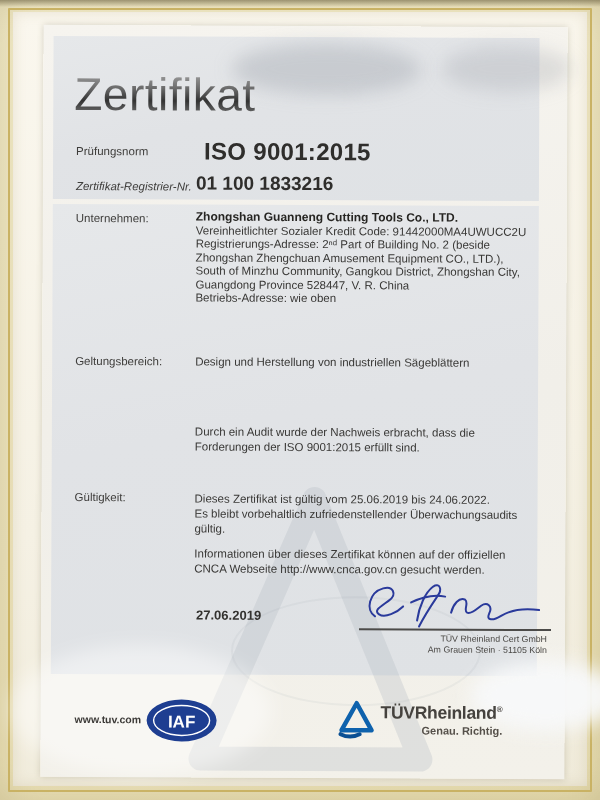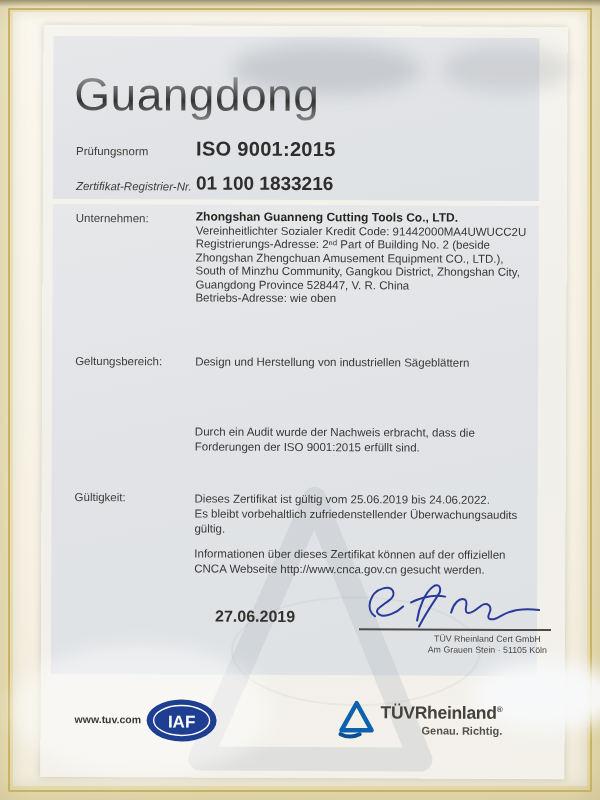--- a/index.html
+++ b/index.html
@@ -12,38 +12,38 @@
   .band-header{top:11px;height:163px;}
   .band-body{top:179px;height:470px;}
   .glare{position:absolute;border-radius:50%;filter:blur(9px);pointer-events:none;}
   .g1{left:178px;top:6px;width:190px;height:52px;background:rgba(140,146,154,.30);}
   .g2{left:388px;top:8px;width:130px;height:46px;background:rgba(150,156,164,.26);}
   .g3{left:420px;top:455px;width:150px;height:70px;background:rgba(248,249,250,.95);}
   .g4{left:-30px;top:620px;width:260px;height:130px;background:rgba(255,255,255,.45);}
   .title{position:absolute;left:31px;top:42px;font-size:46px;font-weight:500;letter-spacing:.5px;background:linear-gradient(180deg,#b4b4b4 0%,#6c6c6c 38%,#333 62%,#8a8a8a 100%);-webkit-background-clip:text;background-clip:text;color:transparent;}
   .lbl{position:absolute;left:33px;font-size:11.5px;color:#3e3d3b;}
   .val{position:absolute;left:153px;color:#2f2e2c;}
-  .iso{top:112px;font-size:20px;font-weight:bold;letter-spacing:.3px;}
+  .iso{top:112px;font-size:24px;font-weight:bold;letter-spacing:.3px;margin-left:8px;}
   .lbl-norm{top:120px;}
   .reg{top:147px;font-size:19px;font-weight:bold;}
   .lbl-reg{top:155px;font-style:italic;}
   .lbl-comp{top:187px;}
   .block{position:absolute;left:153px;width:345px;font-size:11.5px;color:#393836;}
   .company{top:185px;line-height:13.5px;}
   .company .bold{font-weight:bold;font-size:12px;color:#262522;}
   .lbl-scope{top:330px;}
   .scope-val{top:330px;font-size:11.5px;width:345px;}
   .audit{top:399px;line-height:15px;}
   .lbl-valid{top:466px;}
   .validity{top:466px;line-height:15px;}
   .info{top:521px;line-height:15px;}
-  .date{position:absolute;left:155px;top:582px;font-size:16px;font-weight:600;color:#33322f;margin-left:19px;}
+  .date{position:absolute;left:155px;top:582px;font-size:13px;font-weight:600;color:#33322f;}
   .sig-svg{position:absolute;left:312px;top:554px;}
   .sig-line{position:absolute;left:318px;top:602px;width:192px;height:1.5px;background:#4c4b49;}
-  .issuer{position:absolute;right:18px;top:607px;text-align:center;font-size:8.8px;line-height:10.5px;color:#4a4845;}
+  .issuer{position:absolute;right:18px;top:607px;text-align:right;font-size:8.8px;line-height:10.5px;color:#4a4845;}
   .watermark{position:absolute;left:108px;top:262px;opacity:.55;pointer-events:none;}
   .seal{position:absolute;left:190px;top:570px;width:250px;height:110px;border:2px solid rgba(120,125,135,.07);border-radius:50%;pointer-events:none;}
   .footer-web{position:absolute;left:34px;top:688px;font-size:10.5px;font-weight:700;color:#3c3a37;}
   .iaf{position:absolute;left:104px;top:672px;}
   .dakks{position:absolute;left:184px;top:670px;width:120px;}
   .dakks-name{position:absolute;left:38px;top:6px;font-size:14px;font-weight:bold;color:#3b3a38;letter-spacing:.3px;}
   .dakks-sub{position:absolute;left:40px;top:24px;font-size:5px;line-height:6px;color:#4a4947;}
   .tuv-tri{position:absolute;left:296px;top:672px;}
   .brand{position:absolute;left:340px;top:676px;font-size:17.5px;font-weight:bold;color:#45423e;letter-spacing:-.3px;}
   .brand sup{font-size:8px;}
@@ -68,21 +68,21 @@
     <div class="band band-body">
       <svg class="watermark" width="300" height="320" viewBox="0 0 300 320">
         <path d="M155 32 L262 292 L42 292 Z" fill="none" stroke="rgba(178,185,193,.55)" stroke-width="24" stroke-linejoin="round"></path>
       </svg>
       <div class="glare g3"></div>
     </div>
 
     <div class="seal"></div>
     <div class="glare g4"></div>
 
-    <div class="title">Guangdong</div>
+    <div class="title">Zertifikat</div>
 
     <div class="lbl lbl-norm">Prüfungsnorm</div>
     <div class="val iso">ISO 9001:2015</div>
 
     <div class="lbl lbl-reg">Zertifikat-Registrier-Nr.</div>
     <div class="val reg">01 100 1833216</div>
 
     <div class="lbl lbl-comp">Unternehmen:</div>
     <div class="block company">
       <div class="bold">Zhongshan Guanneng Cutting Tools Co., LTD.</div>

